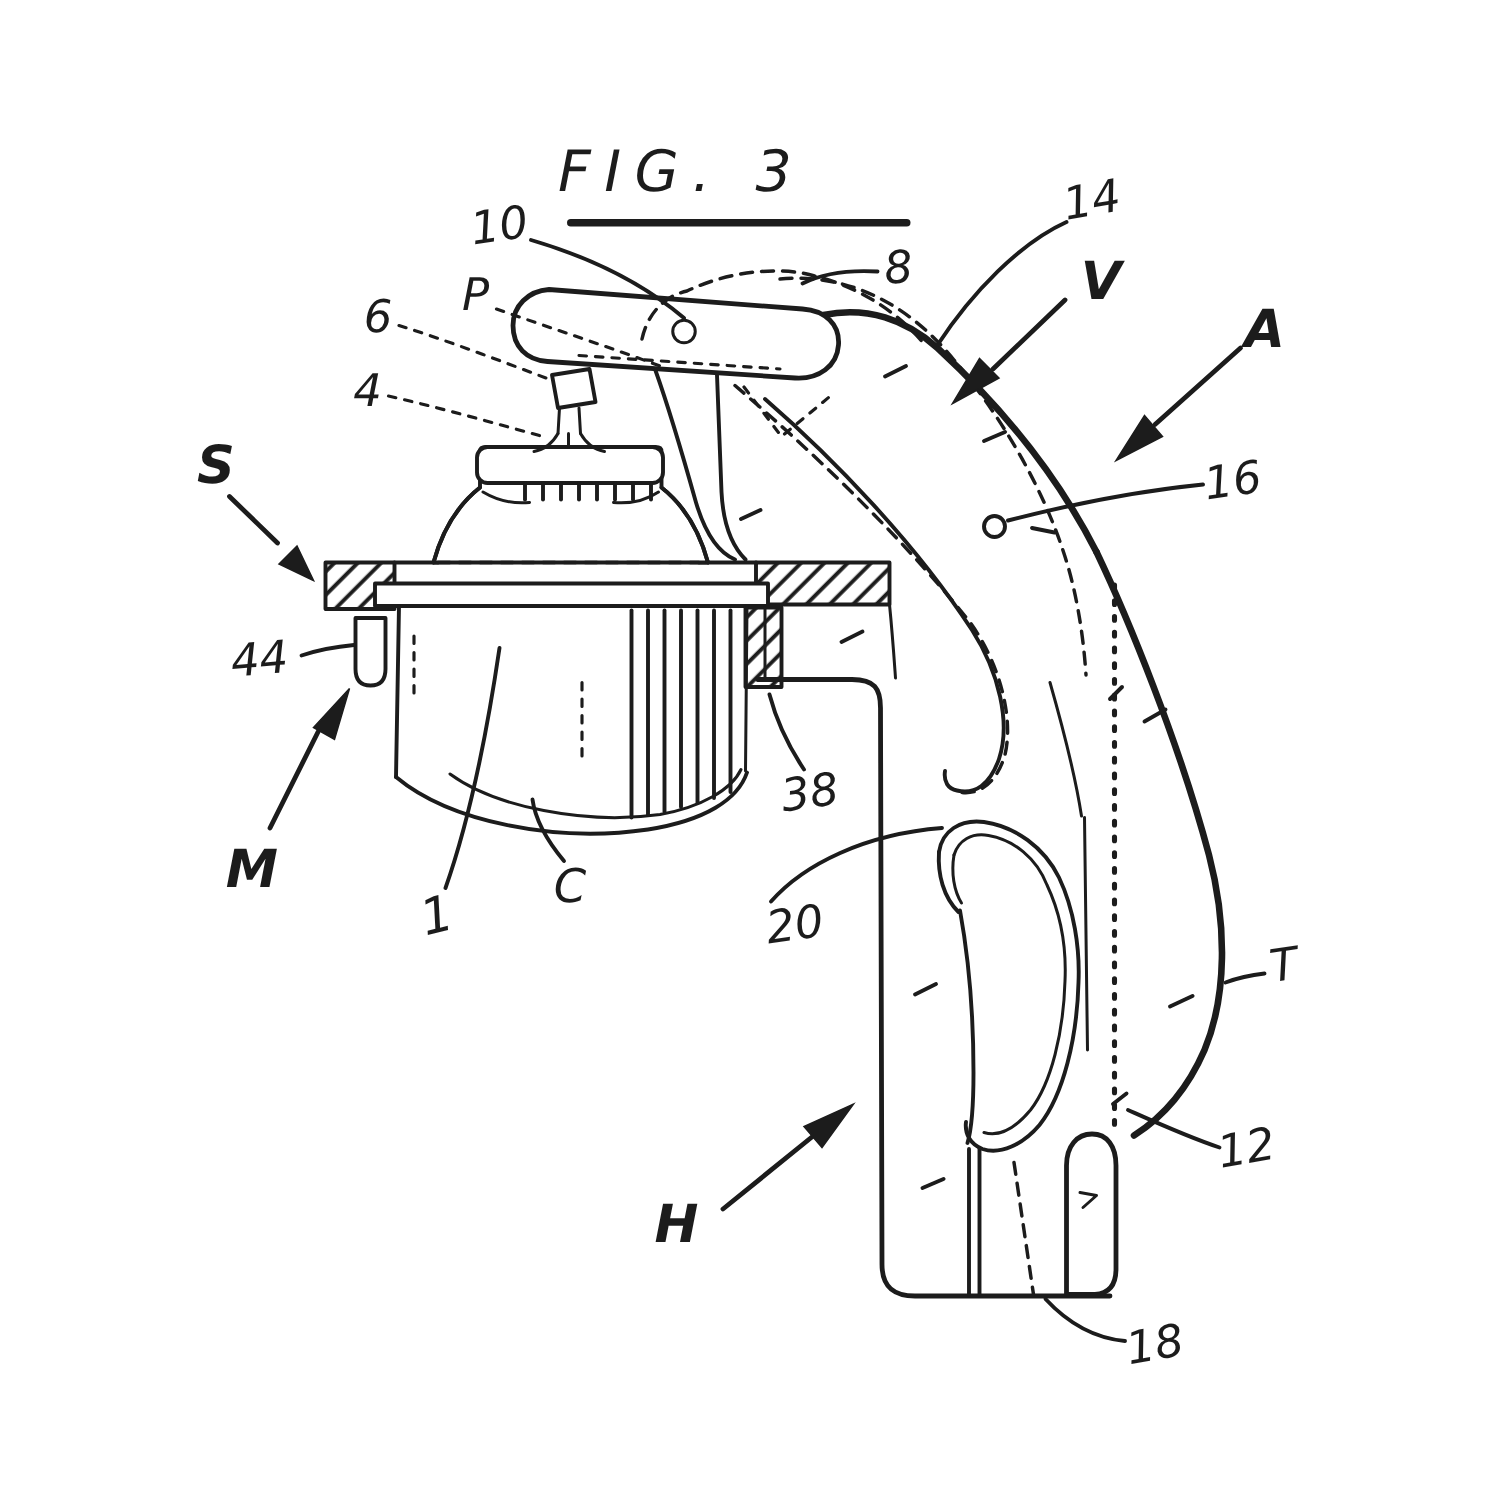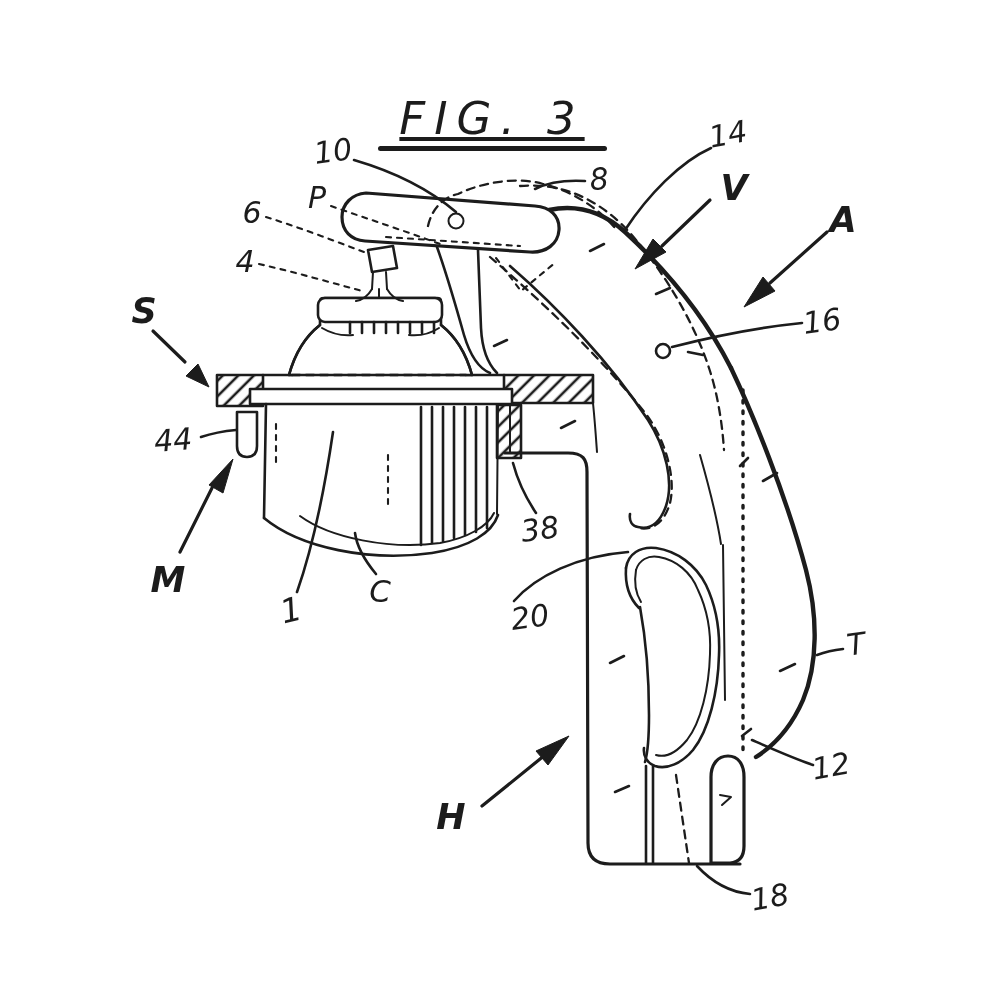--- a/index.html
+++ b/index.html
@@ -13,22 +13,22 @@
   svg.art .med{stroke-width:3.2;}
   svg.art .thin{stroke-width:2;}
   svg.art .dash{stroke-dasharray:8 6; stroke-width:2.3;}
   svg.art .dash2{stroke-dasharray:5 6; stroke-width:2.1;}
   svg.art .dots{stroke-dasharray:2.5 8; stroke-width:3.4;}
   svg.art .ink{fill:#1c1c1c; stroke:#1c1c1c; stroke-width:1;}
   svg.art .hatchfill{fill:url(#hatch);}
   .ref{position:absolute; color:#1c1c1c; font-style:italic; font-size:30px;
        transform:translate(-50%,-50%); white-space:nowrap; user-select:none;}
   .big{font-size:35px; font-weight:bold;}
-  .fig-title{position:absolute; left:372px; top:92px; width:240px; text-align:center;
-       font-size:45px; font-style:italic; letter-spacing:9px; color:#1c1c1c;text-decoration:underline;}
+  .fig-title{position:absolute; left:372px; top:92px; width:240px; 
+       font-size:38px; font-style:italic; letter-spacing:9px; color:#1c1c1c;}
   .fig-underline{position:absolute; left:378px; top:146px; width:229px; height:5px;
        background:#1c1c1c; border-radius:3px;}
 </style>
 </head>
 <body>
 
 <div class="sheet">
 
   <svg class="art" width="1000" height="1000" viewBox="0 0 1000 1000">
     <defs>

